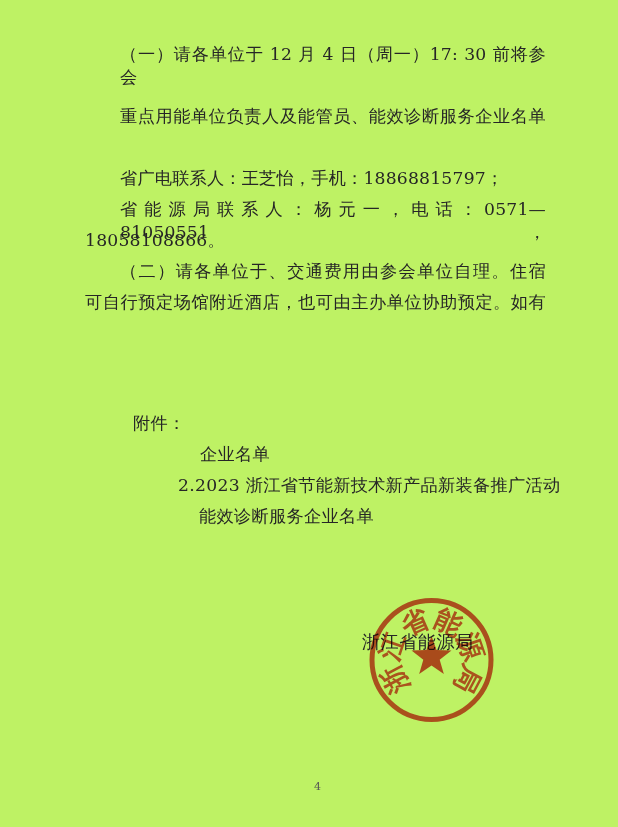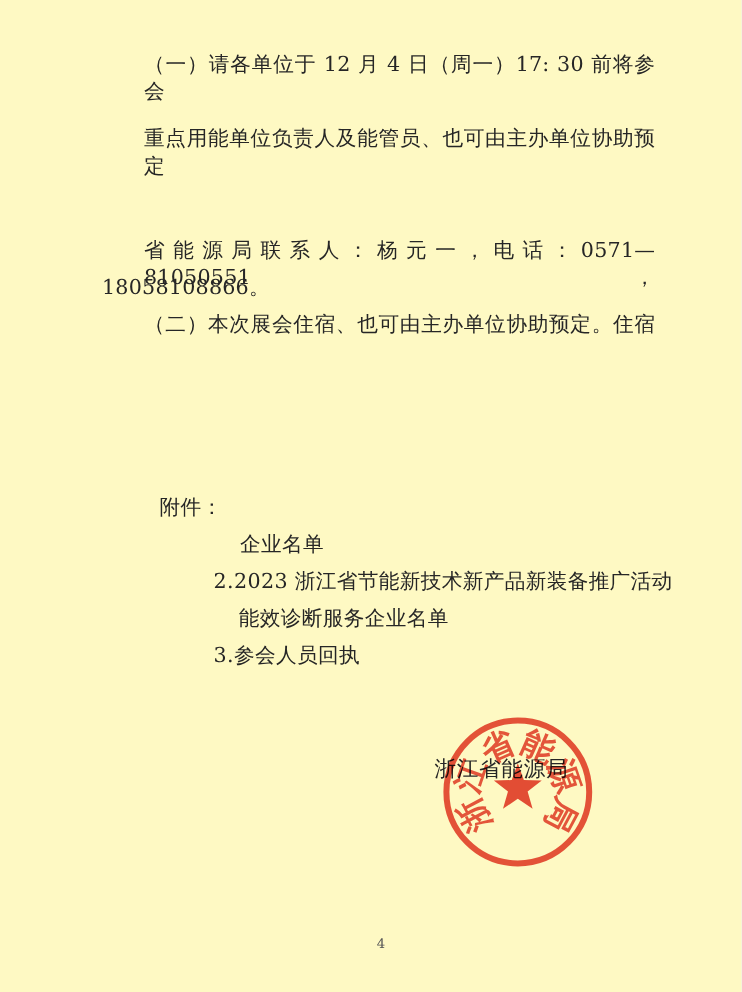--- a/index.html
+++ b/index.html
@@ -4,21 +4,21 @@
 <style>
   html,body{margin:0;padding:0;}
   body{
     background:#e8e8e8;
     font-family:"DejaVu Serif","Liberation Serif",serif;
   }
   .page{
     position:relative;
     width:618px;height:827px;
     margin:0 auto;
-    background:#fef9c3;
+    background:#bef264;
     color:#262626;
     overflow:hidden;
   }
   .l{
     position:absolute;
     left:85px;width:461px;
     font-size:17.2px;
     line-height:23px;
     letter-spacing:0.2px;
     white-space:nowrap;
@@ -44,30 +44,31 @@
     font-family:"DejaVu Serif","Liberation Serif",serif;
     font-weight:bold;
   }
 </style>
 </head>
 <body>
 
 <div class="page">
 
   <div class="l j ind" style="top:43px">（一）请各单位于 12 月 4 日（周一）17: 30 前将参会</div>
-  <div class="l j ind" style="top:105px">重点用能单位负责人及能管员、也可由主办单位协助预定</div>
+  <div class="l j ind" style="top:105px">重点用能单位负责人及能管员、能效诊断服务企业名单</div>
+  <div class="l ind" style="top:167px">省广电联系人：王芝怡，手机：18868815797；</div>
   <div class="l j ind" style="top:198px">省能源局联系人：杨元一，电话：0571—81050551，</div>
   <div class="l" style="top:229px">18058108866。</div>
-  <div class="l j ind" style="top:260px">（二）本次展会住宿、也可由主办单位协助预定。住宿</div>
+  <div class="l j ind" style="top:260px">（二）请各单位于、交通费用由参会单位自理。住宿</div>
+  <div class="l j" style="top:291px">可自行预定场馆附近酒店，也可由主办单位协助预定。如有</div>
 
   <div class="att" style="left:133px;top:412px">附件：</div>
   <div class="att" style="left:200px;top:443px">企业名单</div>
   <div class="att" style="left:178px;top:474px">2.2023 浙江省节能新技术新产品新装备推广活动</div>
   <div class="att" style="left:199px;top:505px">能效诊断服务企业名单</div>
-  <div class="att" style="left:178px;top:536px">3.参会人员回执</div>
 
   <div class="sig" style="left:362px;top:630px">浙江省能源局</div>
 
   <svg class="seal" viewBox="0 0 127 128">
     <g fill="none" stroke="#dd2b1c">
       <circle cx="63.5" cy="64" r="59.5" stroke-width="5" opacity="0.92"></circle>
     </g>
     <g transform="translate(63.5,61)">
       <polygon fill="#dd2b1c" opacity="0.95" points="0,-21 5.05,-6.96 19.97,-6.49 8.18,2.66 12.34,16.99 0,8.6 -12.34,16.99 -8.18,2.66 -19.97,-6.49 -5.05,-6.96"></polygon>
     </g>

